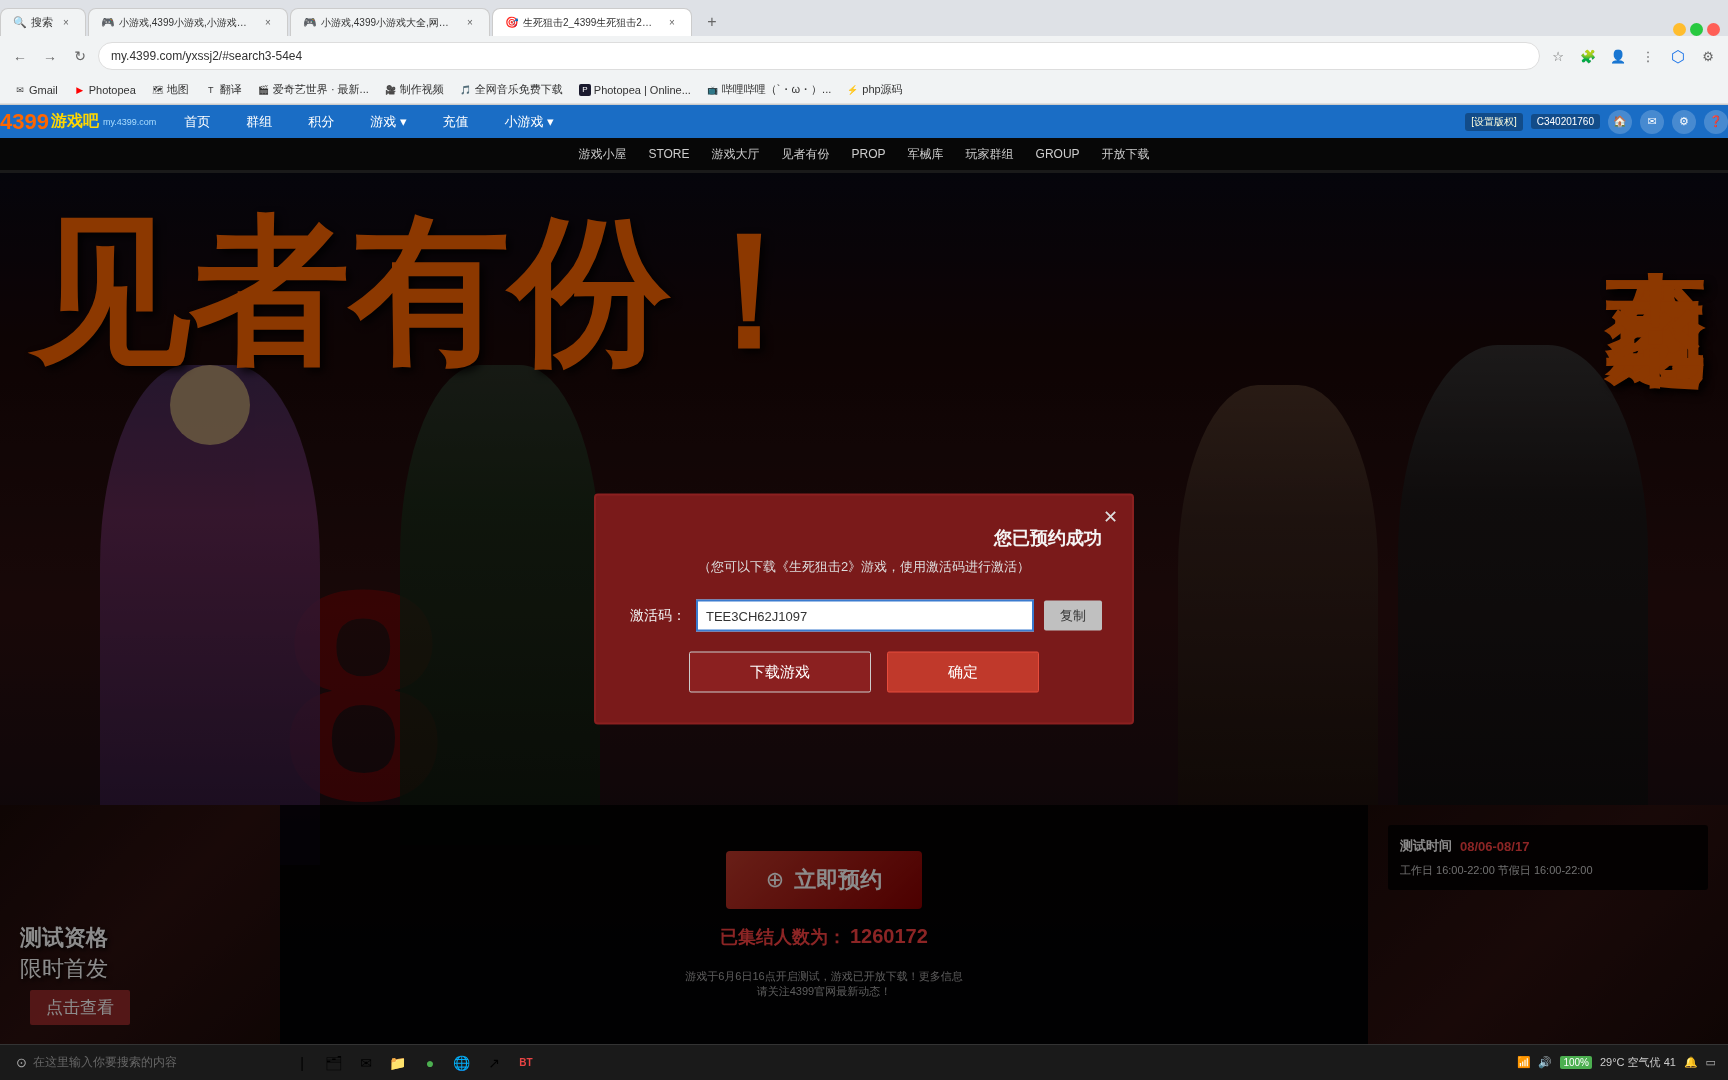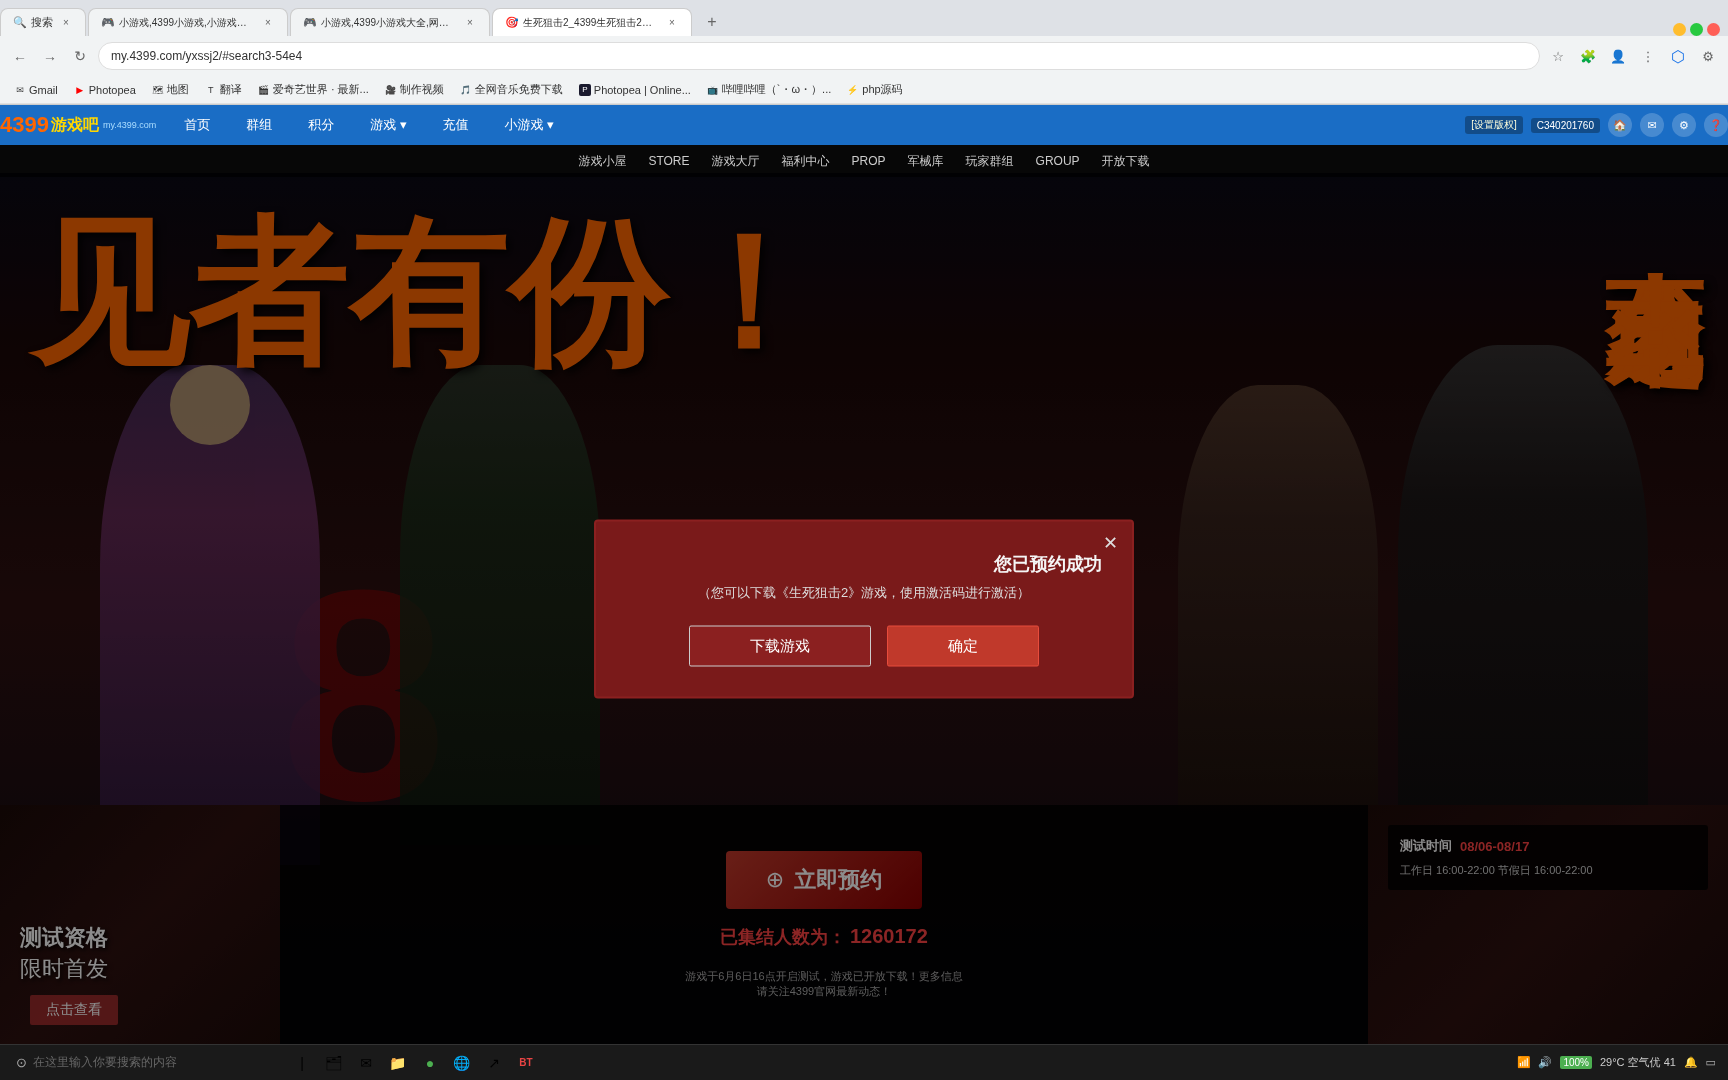--- a/index.html
+++ b/index.html
@@ -20,21 +20,21 @@
     .browser-icon-btn { width: 24px; height: 24px; display: flex; align-items: center; justify-content: center; font-size: 13px; color: #666; cursor: pointer; border-radius: 50%; }
 
     .bookmarks-bar { display: flex; align-items: center; padding: 2px 8px; background: #f1f3f4; border-bottom: 1px solid #e0e0e0; height: 28px; gap: 4px; font-size: 11px; }
     .bookmark-item { display: flex; align-items: center; gap: 3px; padding: 2px 6px; cursor: pointer; border-radius: 4px; white-space: nowrap; color: #333; }
     .bookmark-favicon { width: 12px; height: 12px; display: inline-flex; align-items: center; justify-content: center; font-size: 9px; }
 
     
     .webpage { width: 100%; height: calc(1080px - 36px - 40px - 28px - 36px); position: relative; overflow: hidden; background: #1a1a1a; }
 
     
-    .nav-4399 { background: #1a6dc5; width: 100%; height: 40px; display: flex; align-items: center; justify-content: flex-end; gap: 20px; font-size: 13px; color: #fff; position: relative; z-index: 10; }
+    .nav-4399 { background: #1a6dc5; width: 100%; height: 33px; display: flex; align-items: center; justify-content: flex-end; gap: 20px; font-size: 13px; color: #fff; position: relative; z-index: 10; }
     .nav-link { color: #fff; cursor: pointer; padding: 4px 8px; border-radius: 3px; }
     .nav-right { display: flex; align-items: center; gap: 8px; margin-left: auto; }
     .nav-icon-btn { width: 24px; height: 24px; background: rgba(255,255,255,0.2); border-radius: 50%; display: flex; align-items: center; justify-content: center; font-size: 11px; color: #fff; cursor: pointer; }
 
     
     .sub-nav { background: rgba(0,0,0,0.7); width: 100%; height: 32px; display: flex; align-items: center; justify-content: center; gap: 22px; font-size: 12px; color: #ccc; z-index: 10; position: relative; }
     .sub-nav-item { cursor: pointer; color: #ccc; }
 
     
     .hero-bg { position: absolute; top: 68px; left: 0; width: 100%; height: calc(100% - 68px); background: linear-gradient(135deg, #1a1a2e 0%, #2d1b1b 30%, #1a1a2e 60%, #0d0d1a 100%); overflow: hidden; }
@@ -60,21 +60,21 @@
     .bottom-left { width: 280px; background: linear-gradient(to right, #2d1b0e, #3d2010); position: relative; overflow: hidden; }
     .bottom-center { flex: 1; background: rgba(0,0,0,0.8); display: flex; flex-direction: column; align-items: center; justify-content: center; padding: 20px; }
     .bottom-right { width: 360px; background: linear-gradient(to left, #2d1b0e, #3d2010); position: relative; overflow: hidden; }
 
     .reserve-btn { background: linear-gradient(135deg, #c0392b, #8b0000); border: none; color: #fff; font-size: 20px; padding: 14px 40px; border-radius: 4px; cursor: pointer; display: flex; align-items: center; gap: 10px; margin-bottom: 16px; }
     .reserve-count { color: #fff; font-size: 14px; }
     .reserve-count span { color: #ff4444; font-weight: bold; font-size: 18px; }
     .bottom-desc { color: #aaa; font-size: 11px; text-align: center; max-width: 280px; }
 
     .bottom-left-text { position: absolute; bottom: 60px; left: 20px; color: #fff; font-size: 20px; font-weight: bold; line-height: 1.4; }
-    .bottom-left-btn { position: absolute; bottom: 20px; left: 30px; background: rgba(180,50,50,0.8); color: #fff; padding: 6px 16px; font-size: 14px; cursor: pointer; border-radius: 2px; }
+    .bottom-left-btn { position: absolute; bottom: 20px; left: 30px; background: rgba(180,50,50,0.8); color: #fff; padding: 6px 16px; font-size: 17px; cursor: pointer; border-radius: 2px; }
 
     
     .taskbar { position: fixed; bottom: 0; left: 0; width: 100%; height: 36px; background: #1a1a1a; display: flex; align-items: center; z-index: 100; border-top: 1px solid #333; }
     .taskbar-search { display: flex; align-items: center; gap: 6px; padding: 0 16px; flex: 0 0 280px; }
     .taskbar-search-icon { color: #aaa; font-size: 13px; }
     .taskbar-search-text { color: #666; font-size: 12px; }
     .taskbar-apps { display: flex; align-items: center; gap: 4px; padding: 0 8px; }
     .taskbar-app { width: 28px; height: 28px; display: flex; align-items: center; justify-content: center; font-size: 14px; cursor: pointer; border-radius: 4px; }
     .taskbar-right { margin-left: auto; display: flex; align-items: center; gap: 8px; padding: 0 12px; font-size: 11px; color: #ccc; }
     .taskbar-percent { background: #4CAF50; color: #fff; padding: 1px 3px; border-radius: 2px; font-size: 10px; }
@@ -223,21 +223,21 @@
       <div class="nav-icon-btn">✉</div>
       <div class="nav-icon-btn">⚙</div>
       <div class="nav-icon-btn">❓</div>
     </div>
   </div>
 
   <div class="sub-nav">
     <div class="sub-nav-item">游戏小屋</div>
     <div class="sub-nav-item">STORE</div>
     <div class="sub-nav-item">游戏大厅</div>
-    <div class="sub-nav-item">福利中心</div>
+    <div class="sub-nav-item">见者有份</div>
     <div class="sub-nav-item">PROP</div>
     <div class="sub-nav-item">军械库</div>
     <div class="sub-nav-item">玩家群组</div>
     <div class="sub-nav-item">GROUP</div>
     <div class="sub-nav-item">开放下载</div>
   </div>
 
   <div class="hero-bg">
 
     <div style="position:absolute;top:0;left:0;width:100%;height:100%;background:linear-gradient(180deg, #0a0a15 0%, #1a0808 20%, #2d1010 50%, #0a0a15 100%);z-index:0;"></div>
@@ -259,20 +259,25 @@
 
     <div class="dark-overlay"></div>
 
     <div class="modal-wrapper">
       <div class="modal">
         <span class="modal-close">✕</span>
 
         <div class="modal-title">您已预约成功</div>
         <div class="modal-subtitle">（您可以下载《生死狙击2》游戏，使用激活码进行激活）</div>
 
+        <div class="modal-field-row">
+          <span class="modal-field-label">激活码：</span>
+          <input class="modal-field-input" value="TEE3CH62J1097" style="">
+          <button class="modal-copy-btn">复制</button>
+        </div>
 
         <div class="modal-buttons">
           <button class="modal-btn modal-btn-download">下载游戏</button>
           <button class="modal-btn modal-btn-confirm">确定</button>
         </div>
       </div>
     </div>
 
     <div class="bottom-content">
 

